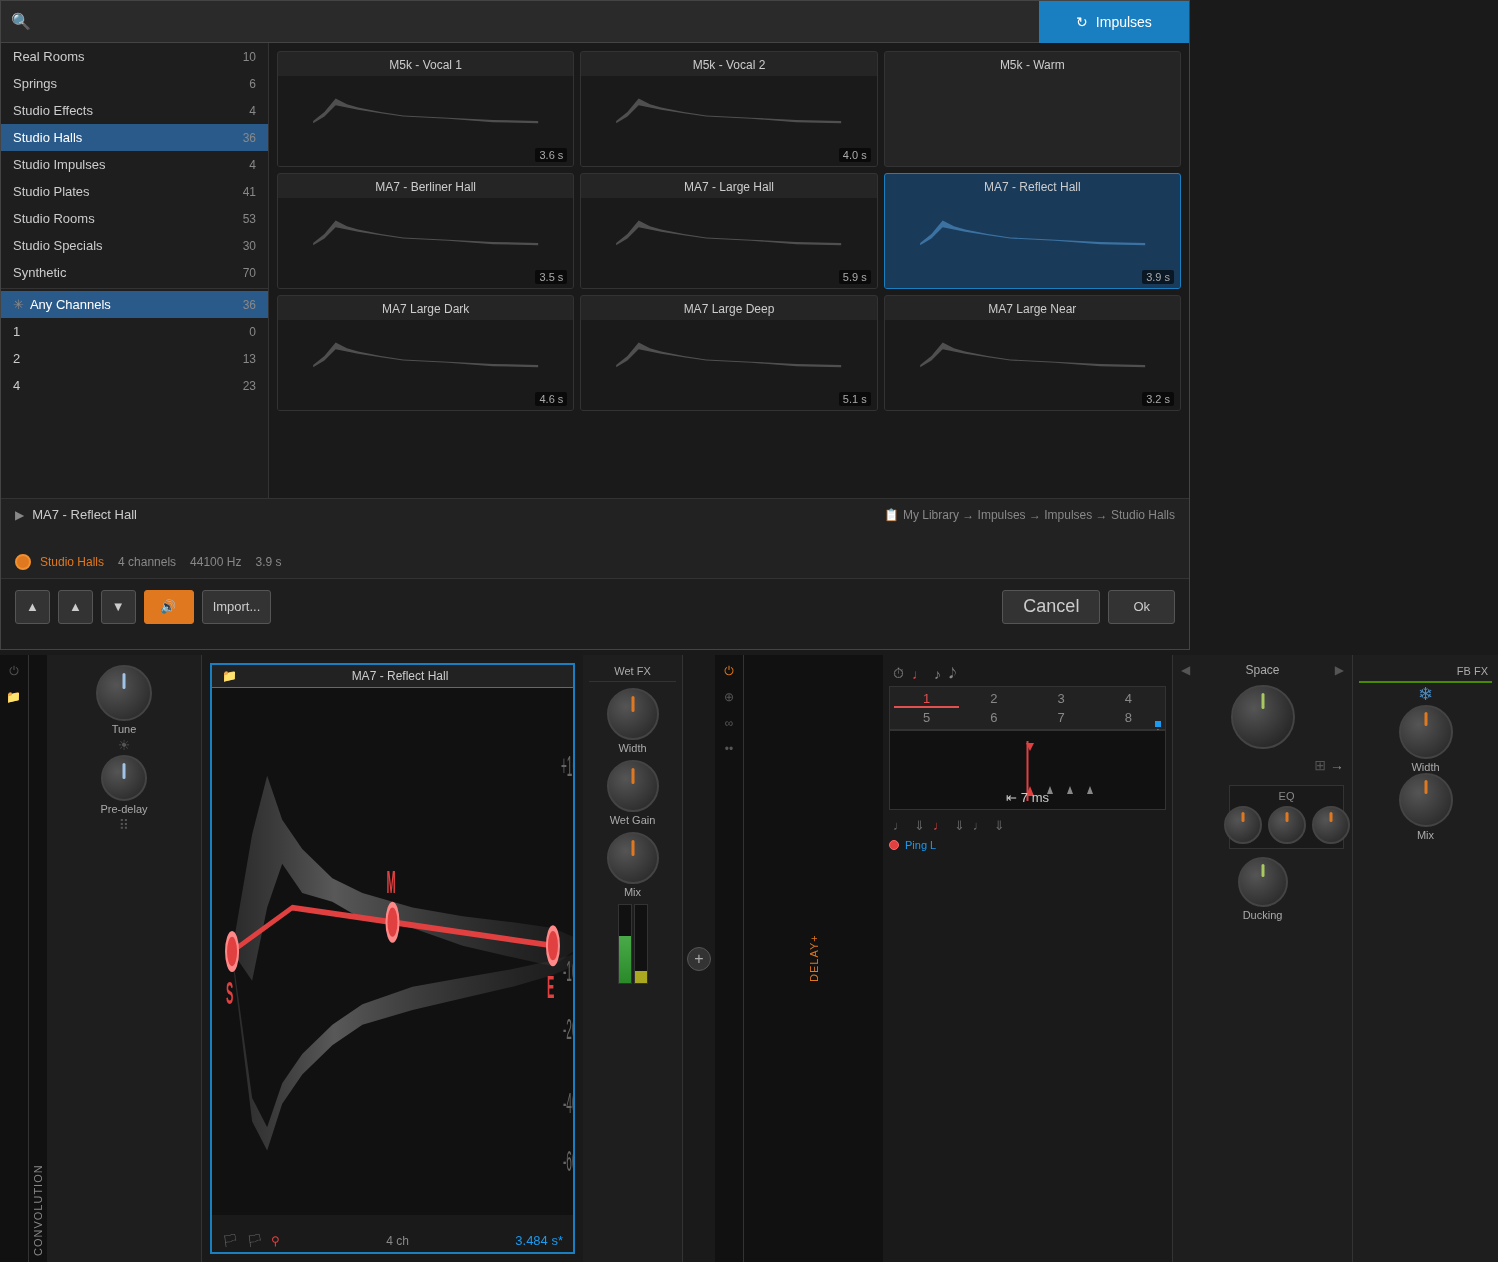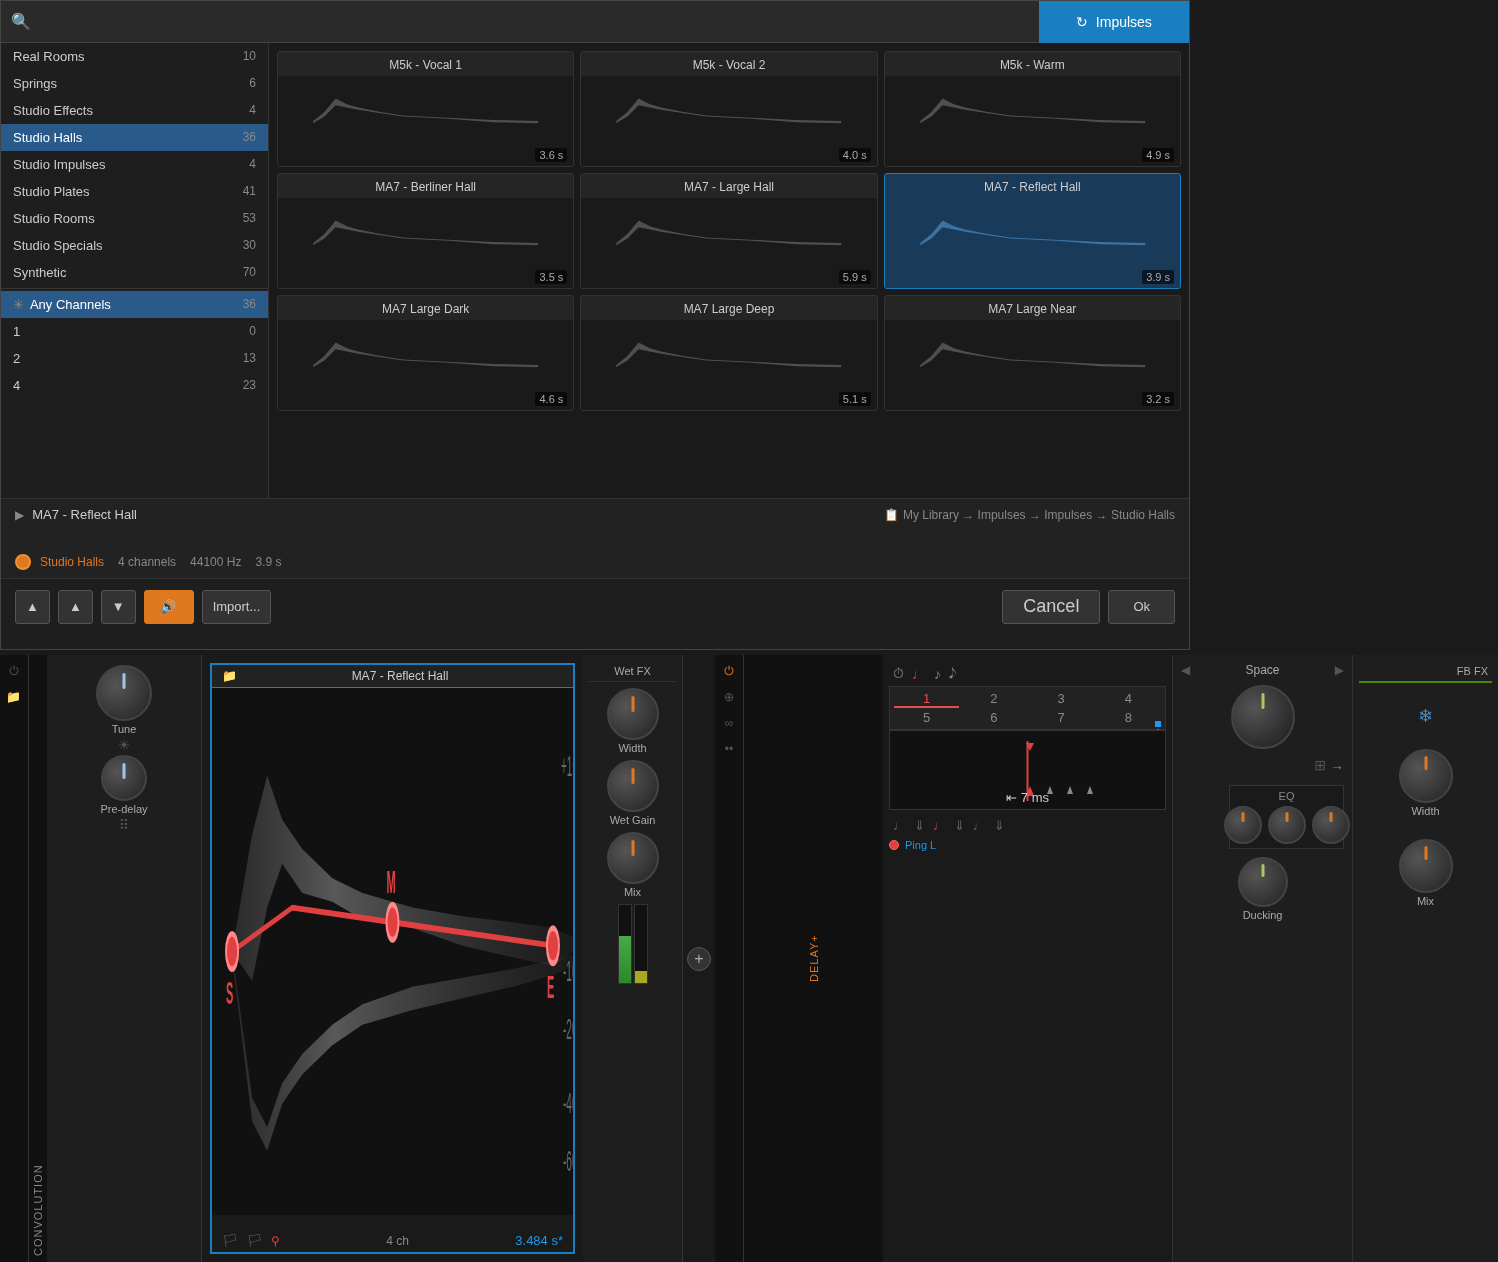--- a/index.html
+++ b/index.html
@@ -79,20 +79,21 @@
     .sidebar {
       width: 268px;
       background: #1e1e1e;
       border-right: 1px solid #333;
       overflow-y: auto;
       flex-shrink: 0;
     }
     .sidebar-item {
       display: flex;
       justify-content: space-between;
+      align-items: center;
       padding: 6px 12px;
       cursor: pointer;
       color: #ccc;
     }
     .sidebar-item.active { background: #2a5a8a; color: #fff; }
     .sidebar-item.channel-filter.active { background: #2a5a8a; }
     .sidebar-count { color: #888; font-size: 12px; }
     .sidebar-divider { height: 1px; background: #333; margin: 2px 0; }
     .channel-section { border-top: 1px solid #333; }
     .sidebar-item .asterisk { color: #888; margin-right: 6px; }
@@ -451,21 +452,21 @@
       display: flex; gap: 6px; justify-content: center;
     }
 
     
     .fb-fx {
       flex: 1;
       background: #1e1e1e;
       padding: 6px;
       display: flex;
       flex-direction: column;
-      gap: 22px;
+      gap: 0;
     }
     .fb-fx-title {
       color: #aaa;
       font-size: 11px;
       text-align: right;
       padding: 4px;
       border-bottom: 1px solid #2a6a00;
     }
 
     .level-meter {
@@ -608,23 +609,20 @@
               </svg><div class="duration-badge">3.6 s</div></div>
           </div>
           <div class="grid-item">
             <div class="grid-item-title">M5k - Vocal 2</div>
             <div class="waveform-container" style="background: rgb(26, 26, 26);"><svg width="100%" height="100%" viewBox="0 0 200 80">
                 <polygon points="0,40 10,32 20,20 30,25 40,28 60,32 80,35 120,37 160,39 200,40 200,42 160,41 120,38 80,36 60,33 40,30 30,28 20,26 10,36 0,42" fill="#666" opacity="0.7"></polygon>
               </svg><div class="duration-badge">4.0 s</div></div>
           </div>
           <div class="grid-item">
             <div class="grid-item-title">M5k - Warm</div>
-            <div class="waveform-container" style="background: rgb(26, 26, 26);"><svg width="100%" height="100%" viewBox="0 0 200 80">
-                <polygon points="0,40 10,32 20,20 30,25 40,28 60,32 80,35 120,37 160,39 200,40 200,42 160,41 120,38 80,36 60,33 40,30 30,28 20,26 10,36 0,42" fill="#666" opacity="0.7"></polygon>
-              </svg><div class="duration-badge">4.9 s</div></div>
           </div>
           <div class="grid-item">
             <div class="grid-item-title">MA7 - Berliner Hall</div>
             <div class="waveform-container" style="background: rgb(26, 26, 26);"><svg width="100%" height="100%" viewBox="0 0 200 80">
                 <polygon points="0,40 10,32 20,20 30,25 40,28 60,32 80,35 120,37 160,39 200,40 200,42 160,41 120,38 80,36 60,33 40,30 30,28 20,26 10,36 0,42" fill="#666" opacity="0.7"></polygon>
               </svg><div class="duration-badge">3.5 s</div></div>
           </div>
           <div class="grid-item">
             <div class="grid-item-title">MA7 - Large Hall</div>
             <div class="waveform-container" style="background: rgb(26, 26, 26);"><svg width="100%" height="100%" viewBox="0 0 200 80">

